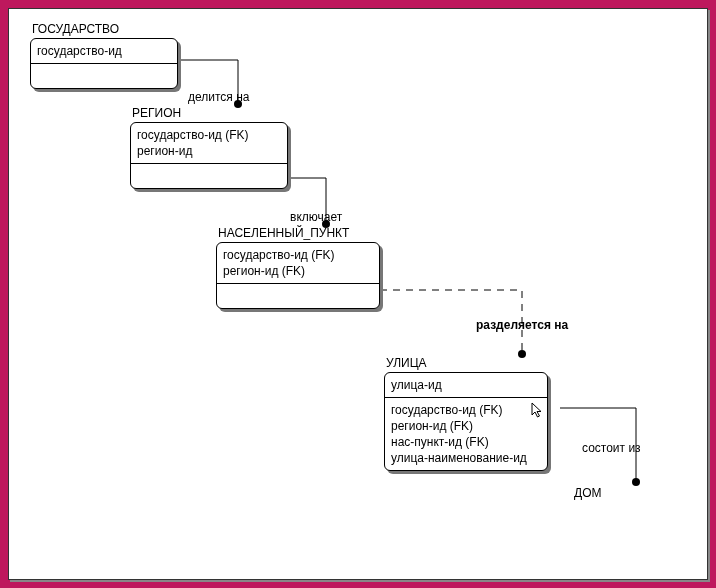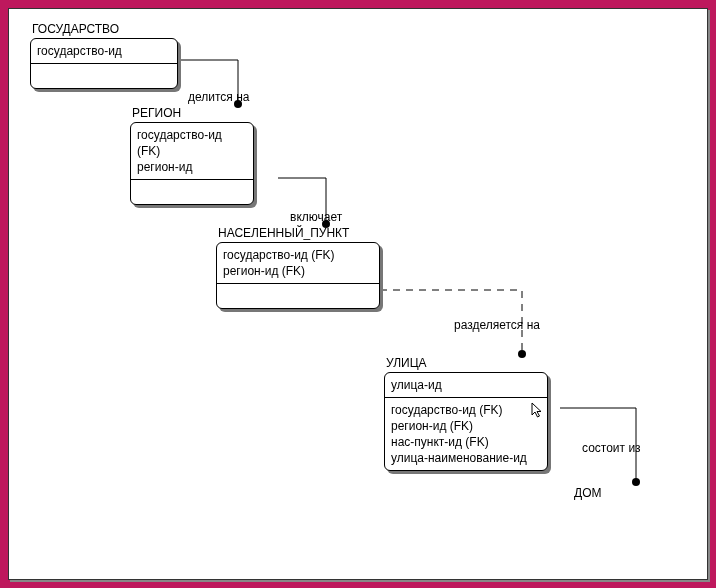--- a/index.html
+++ b/index.html
@@ -97,21 +97,21 @@
   <div class="entity" style="left:30px; top:22px; width:148px;">
     <div class="entity-title">ГОСУДАРСТВО</div>
     <div class="entity-box">
       <div class="pk-section">
         <div>государство-ид</div>
       </div>
       <div class="attr-section divider empty-attr"></div>
     </div>
   </div>
 
-  <div class="entity" style="left:130px; top:106px; width:124px;">
+  <div class="entity" style="left:130px; top:106px; width:158px;">
     <div class="entity-title">РЕГИОН</div>
     <div class="entity-box">
       <div class="pk-section">
         <div>государство-ид (FK)</div>
         <div>регион-ид</div>
       </div>
       <div class="attr-section divider empty-attr"></div>
     </div>
   </div>
 
@@ -140,21 +140,21 @@
       </div>
     </div>
   </div>
 
   <div class="entity" style="left:572px; top:486px; width:108px;">
     <div class="entity-title">ДОМ</div>
   </div>
 
   <div class="rel-label" style="left:188px; top:46px;">делится на</div>
   <div class="rel-label" style="left:290px; top:166px;text-align:center;">включает</div>
-  <div class="rel-label" style="left:454px; top:274px;">разделяется на</div>
+  <div class="rel-label" style="left:476px; top:274px;font-weight:bold;">разделяется на</div>
   <div class="rel-label" style="left:582px; top:397px;">состоит из</div>
 
   <div class="cursor" style="left:530px; top:402px;">
     <svg viewBox="0 0 16 16" width="16" height="16">
       <path d="M2 1 L2 13 L5 10 L7.5 15 L9.5 14 L7 9.5 L11 9.5 Z" fill="#fff" stroke="#000" stroke-width="1"></path>
     </svg>
   </div>
 </div>
 
 </body></html>

